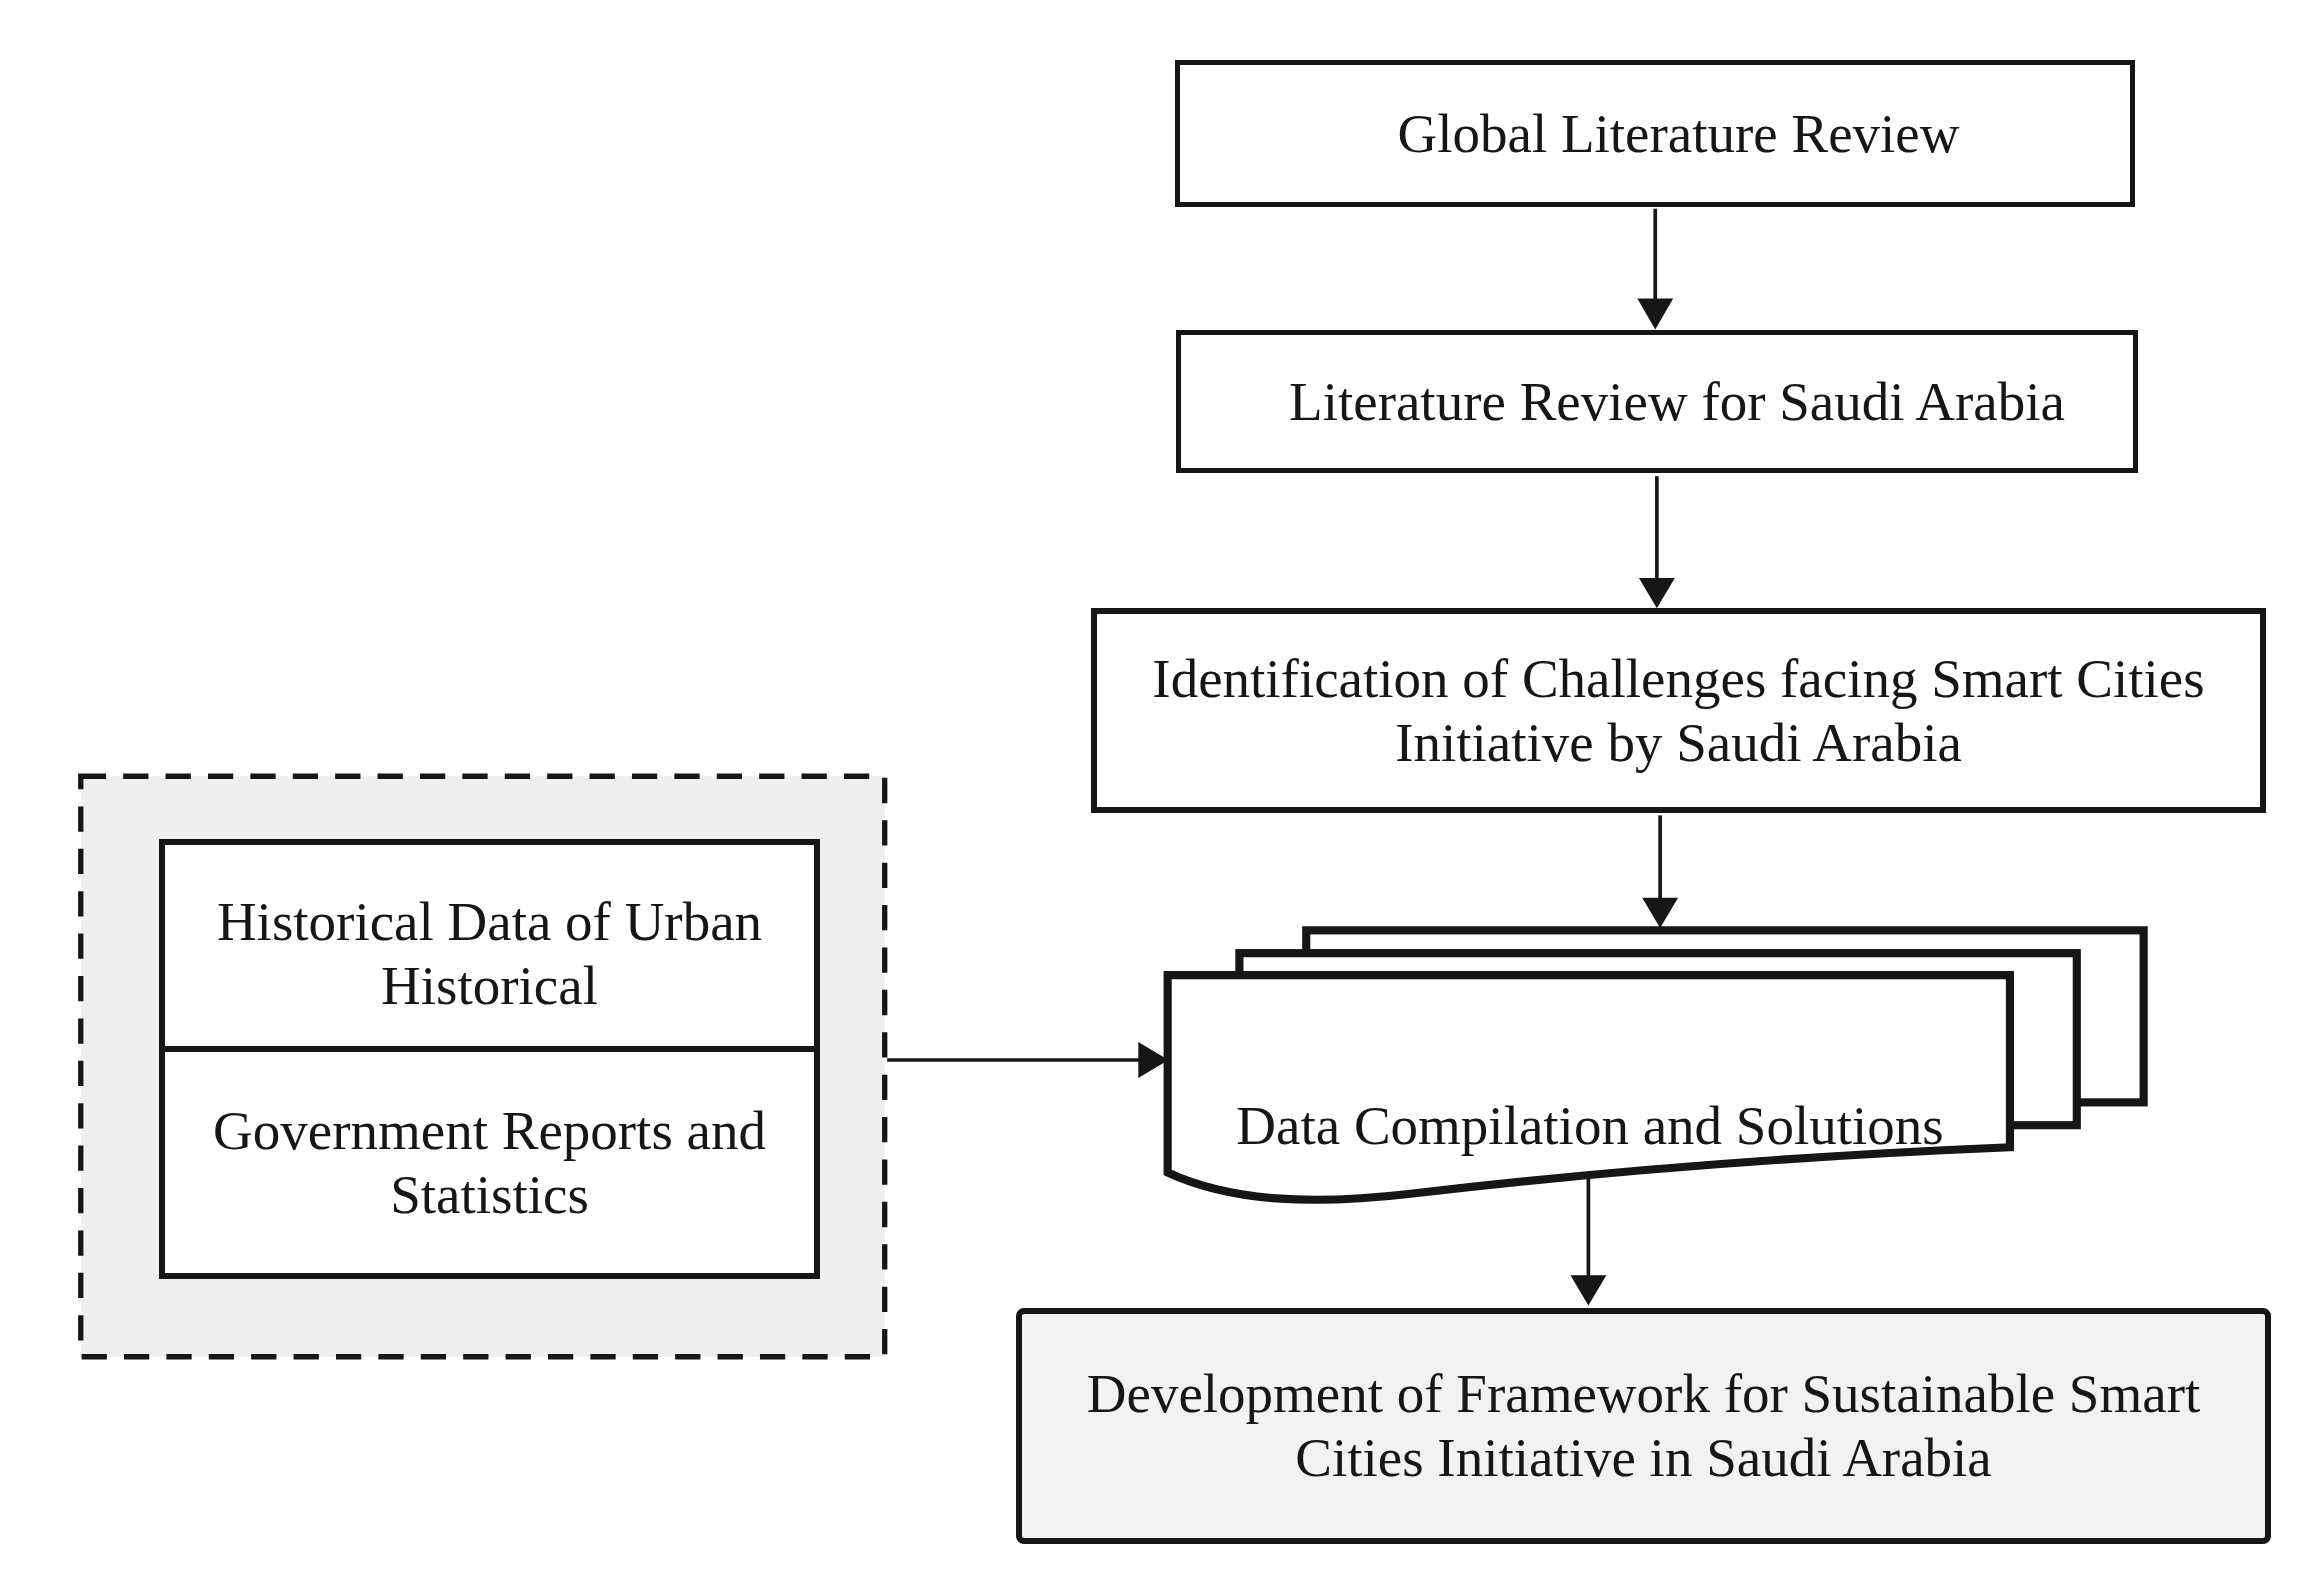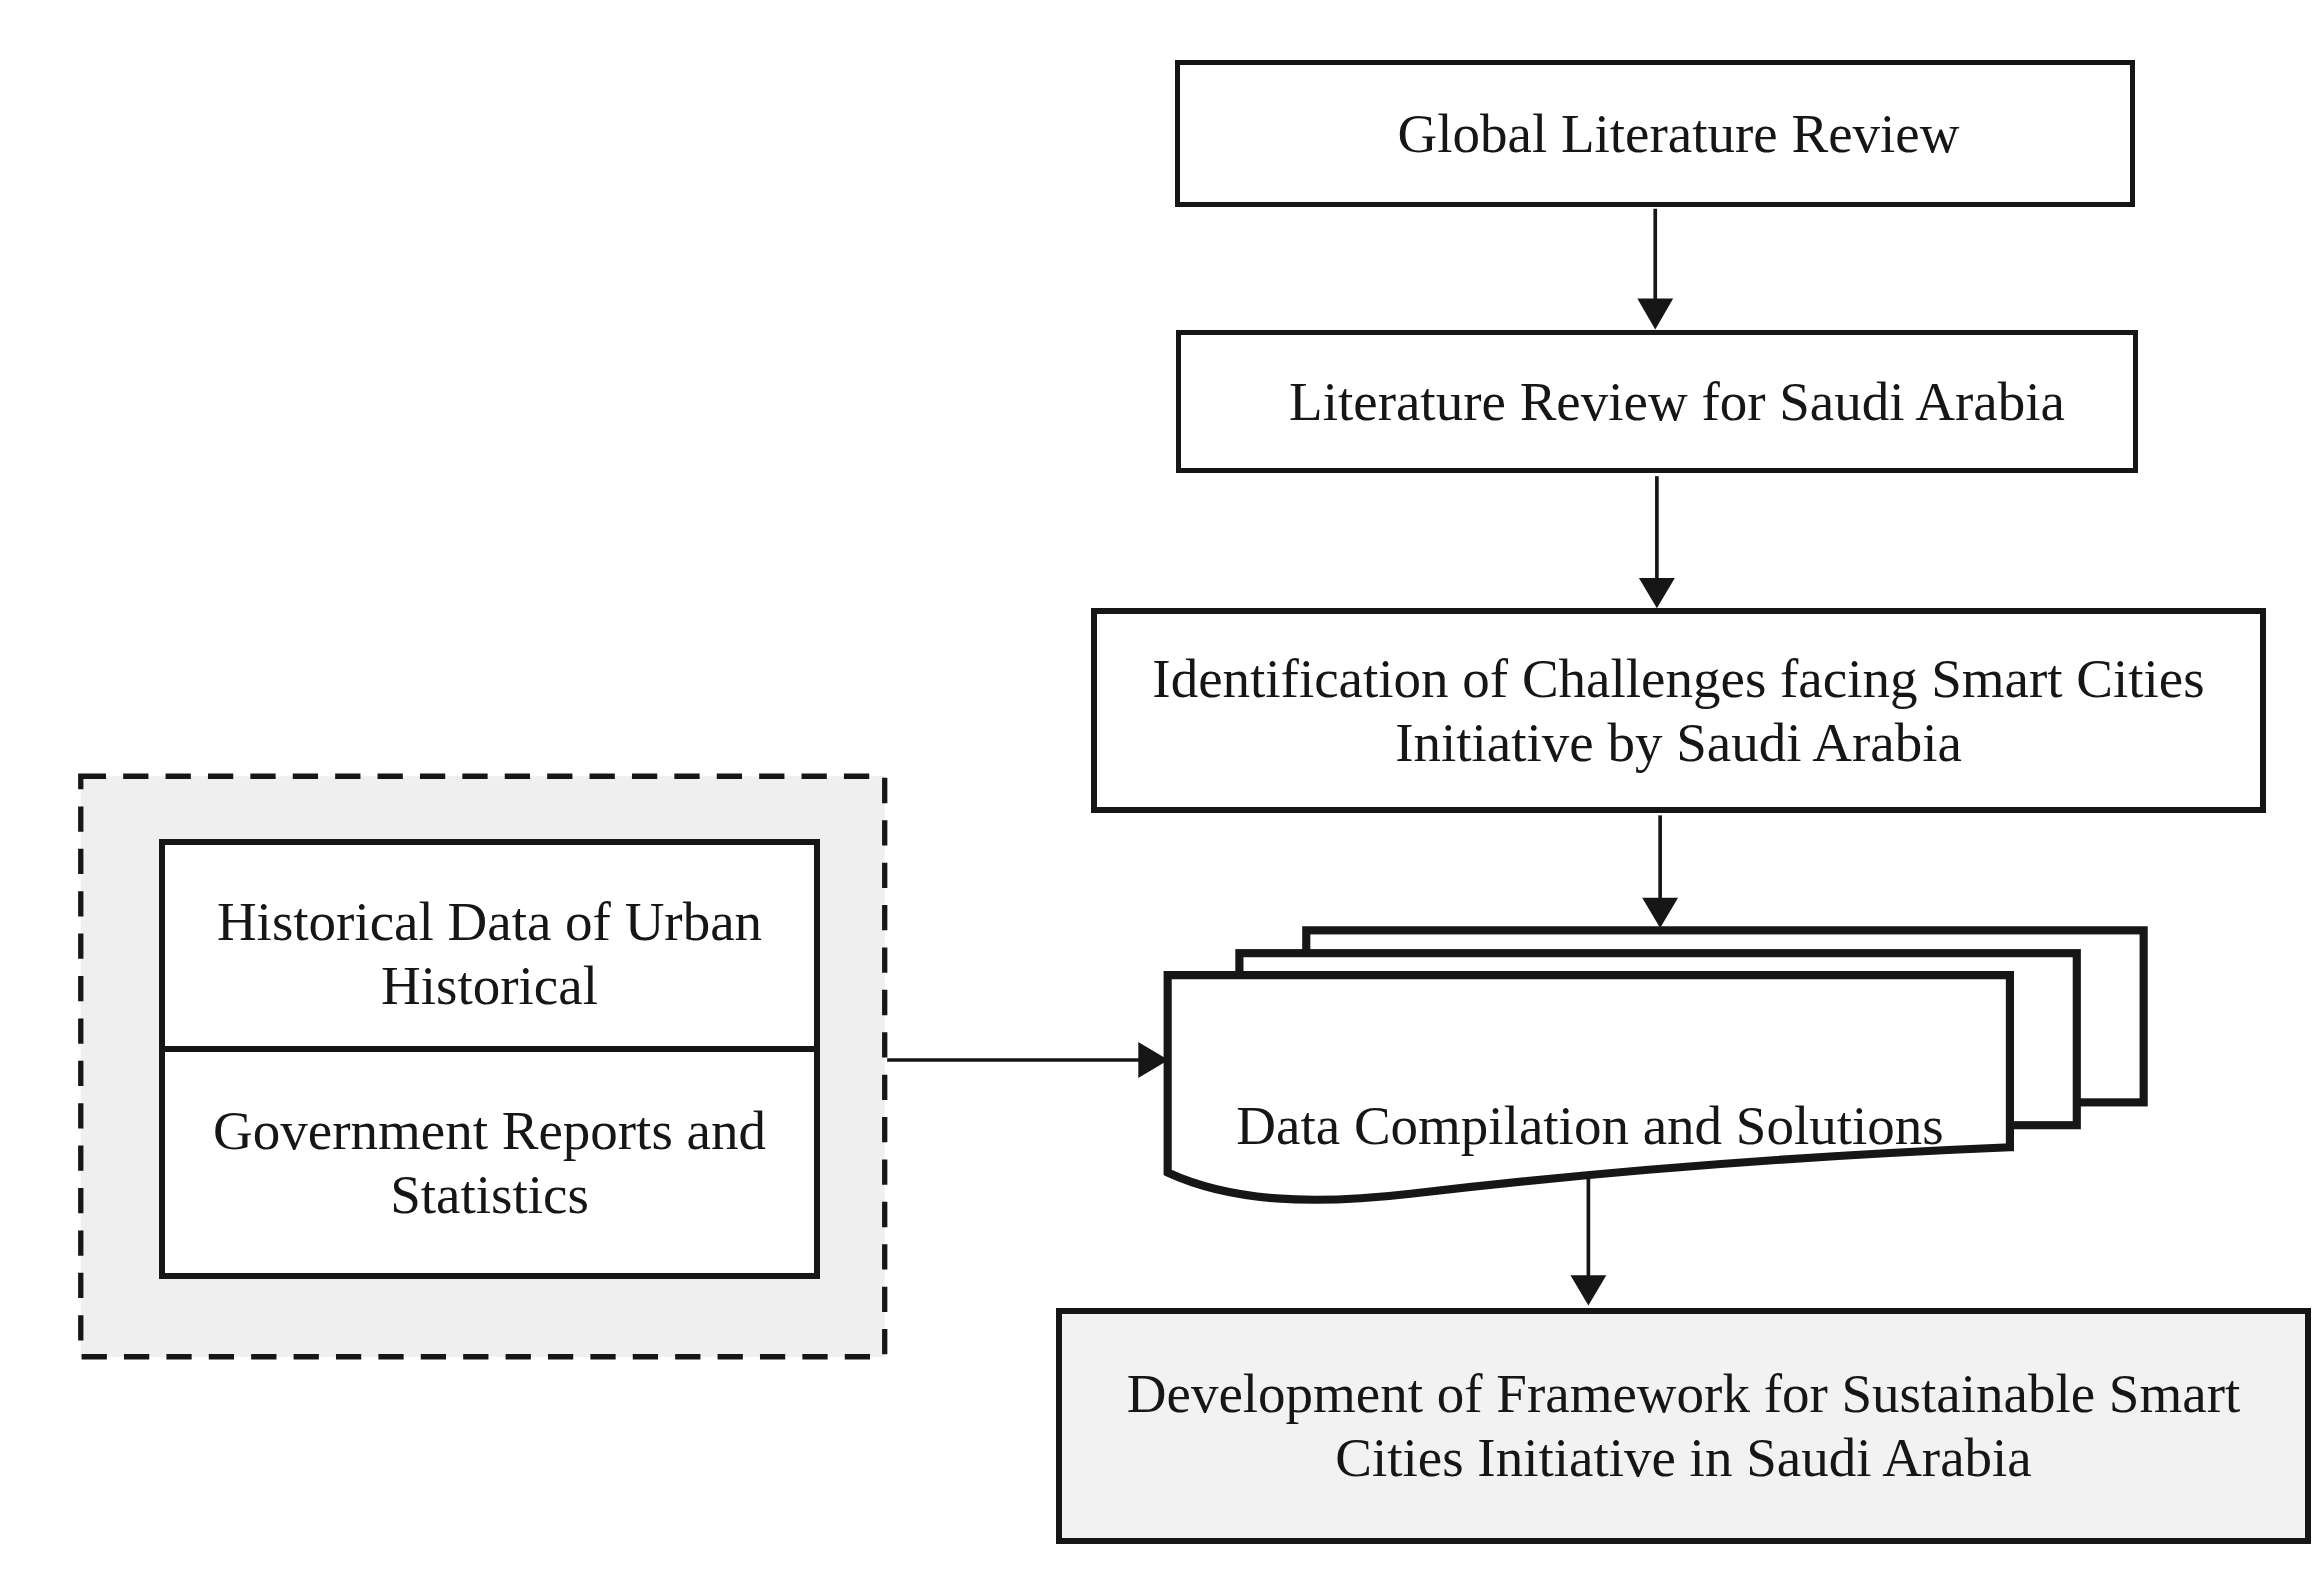--- a/index.html
+++ b/index.html
@@ -92,19 +92,19 @@
   <div class="node b3" style="left:159px;top:827px;width:661px;height:229px;margin-top:12px;">
     <div class="line">Historical Data of Urban</div>
     <div class="line">Historical</div>
   </div>
 
   <div class="node b3" style="left:159px;top:1046px;width:661px;height:233px;">
     <div class="line">Government Reports and</div>
     <div class="line">Statistics</div>
   </div>
 
-  <div class="node b3 shaded" style="left:1056px;top:1308px;width:1255px;height:236px;">
+  <div class="node b3 shaded" style="left:1016px;top:1308px;width:1255px;height:236px;border-radius:8px;">
     <div class="line">Development of Framework for Sustainable Smart</div>
     <div class="line">Cities Initiative in Saudi Arabia</div>
   </div>
 
 </div>
 
 
 </body></html>

